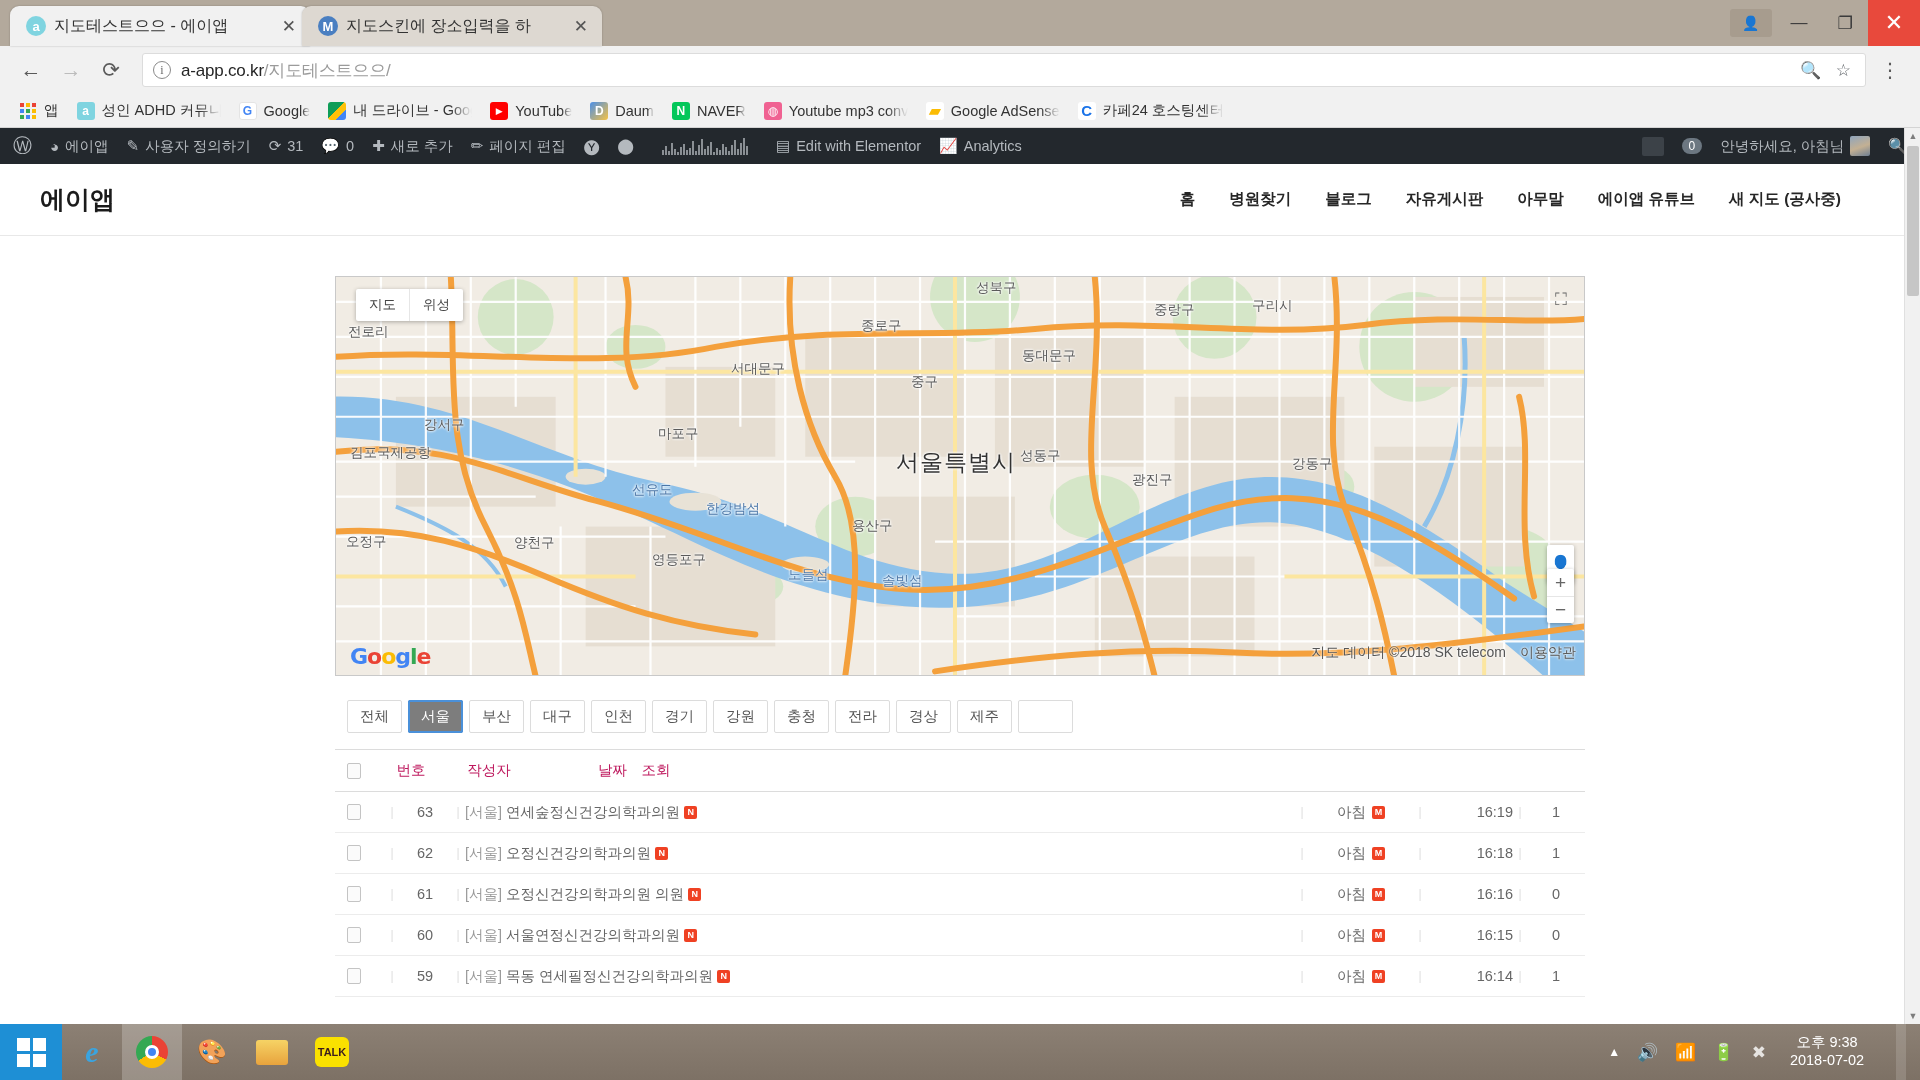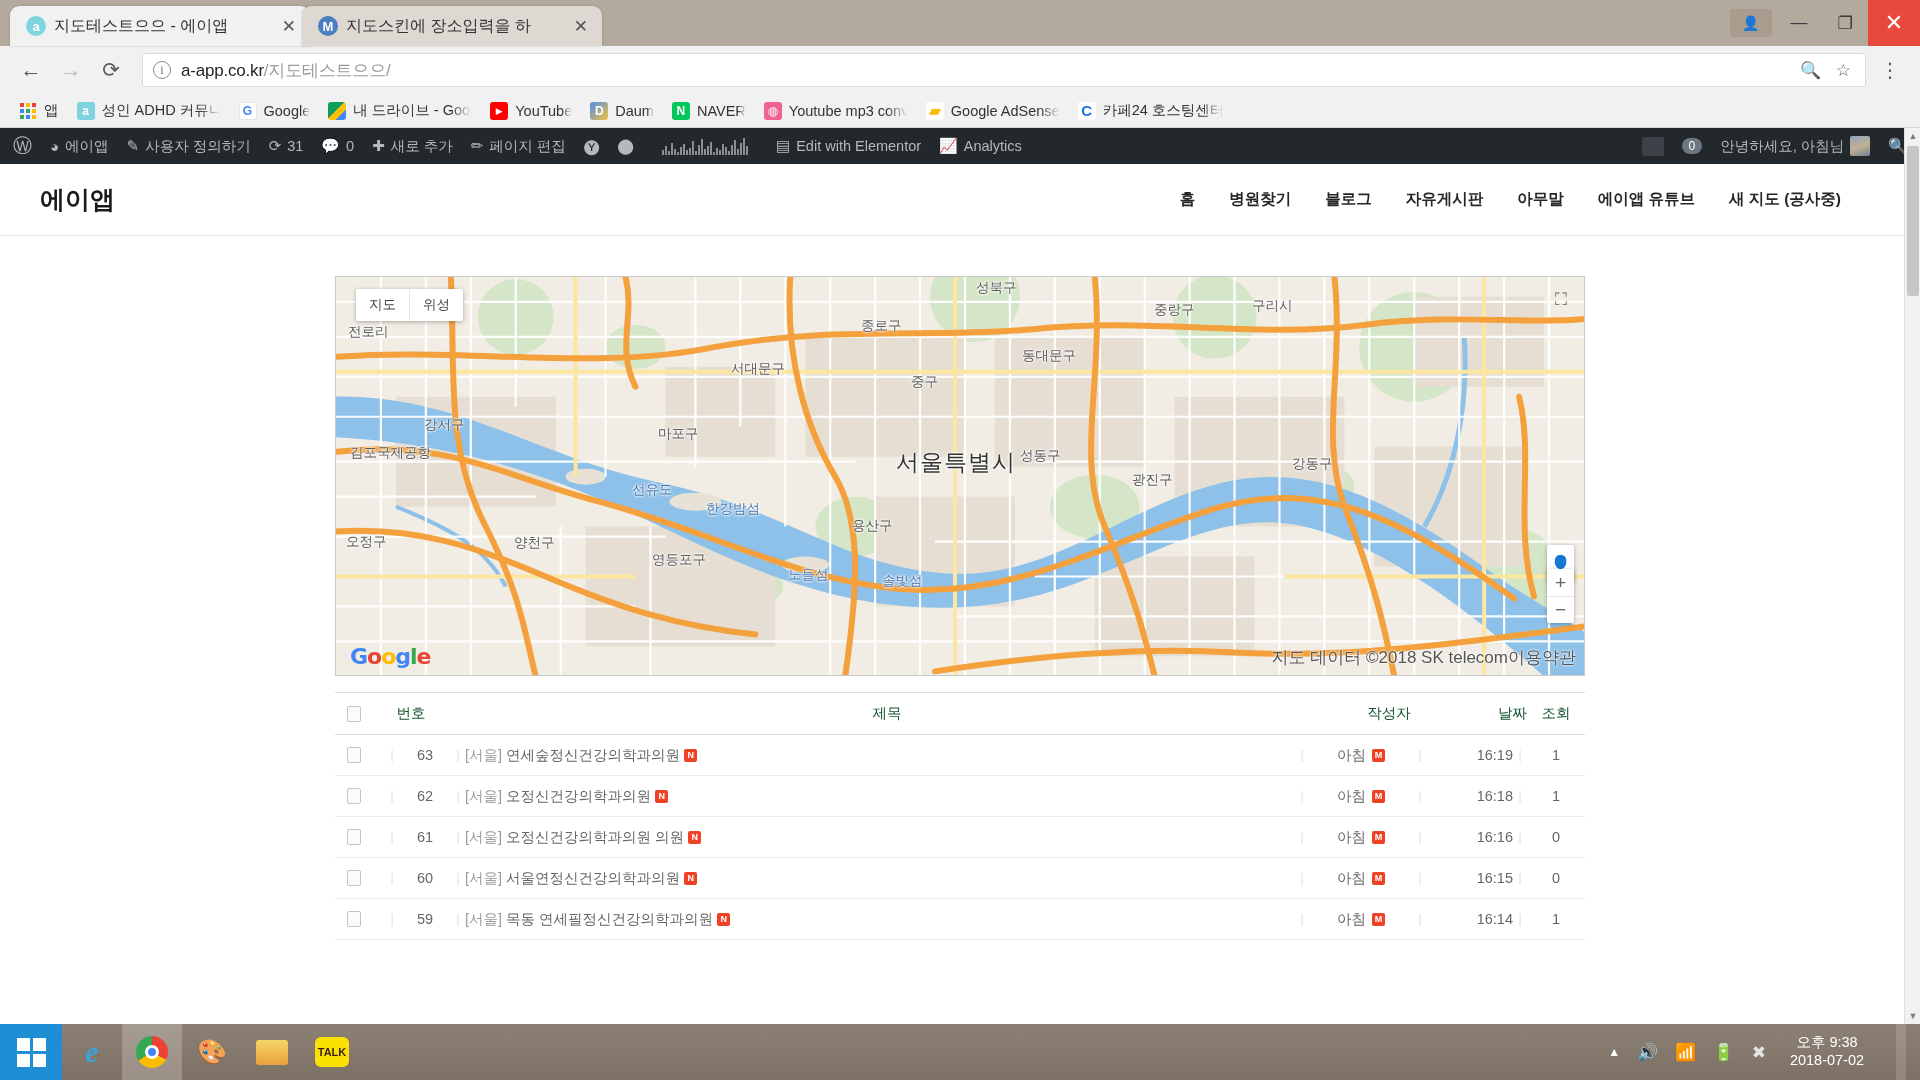--- a/index.html
+++ b/index.html
@@ -128,38 +128,38 @@
   .mapfs { position: absolute; right: 12px; top: 12px; width: 22px; height: 22px;
            color: #666; font-size: 17px; display:flex; align-items:center; justify-content:center;}
   .mapzoom { position: absolute; right: 10px; bottom: 52px; width: 27px; background: #fff;
              box-shadow: 0 1px 4px rgba(0,0,0,.3); border-radius: 2px; }
   .mapzoom div { height: 27px; display: flex; align-items: center; justify-content: center;
                  font-size: 19px; color: #666; }
   .mapzoom div + div { border-top: 1px solid #e6e6e6; }
   .pegman { position: absolute; right: 10px; bottom: 92px; width: 27px; height: 38px; background: #fff;
             box-shadow: 0 1px 4px rgba(0,0,0,.3); border-radius: 2px;
             display: flex; align-items: center; justify-content: center; font-size: 17px; color: #e3a52b;}
-  .gattr { position: absolute; right: 8px; bottom: 6px; font-size: 17px; color: #555;
-           text-shadow: 0 0 3px #fff, 0 0 2px #fff; display: flex; }
+  .gattr { position: absolute; right: 8px; bottom: 13px; font-size: 14px; color: #555;
+           text-shadow: 0 0 3px #fff, 0 0 2px #fff; display: flex; gap: 14px; }
   .glogo { position: absolute; left: 14px; bottom: 6px; font-size: 22px; font-weight: 600;
            font-family: "DejaVu Sans", sans-serif; letter-spacing: -1px; }
 
   
   .filters { display: flex; gap: 6px; margin: 24px 0 0 12px; }
   .fbtn { min-width: 54px; height: 33px; border: 1px solid #dcdcdc; background: #fff;
           display: flex; align-items: center; justify-content: center; font-size: 14.5px; color: #555;
           border-radius: 2px; padding: 0 12px; }
   .fbtn.active { background: #7d7d7d; color: #fff; border-color: #4a90d9; outline: 2px solid #4a90d9; outline-offset: -2px; }
   .fbtn.blank { width: 55px; min-width: 55px; }
 
   
   .board { margin-top: 16px; border-top: 1px solid #dcdcdc; }
   .brow { display: flex; align-items: center; height: 41px; border-bottom: 1px solid #ececec;
           font-size: 14.5px; color: #666; padding-left: 12px; }
-  .brow.head { color: #14532d; height: 42px; border-bottom: 1px solid #dcdcdc; }
+  .brow.head { color: #be185d; height: 42px; border-bottom: 1px solid #dcdcdc; }
   .c-chk { width: 38px; display: flex; align-items: center; }
   .c-chk .box { width: 14px; height: 16px; border: 1px solid #c4c4c4; border-radius: 2px; background: #fbfbfb; }
   .c-sep { color: #dedede; width: 14px; text-align: center; font-size: 12px; }
   .c-no { width: 52px; text-align: center; }
   .c-title { flex: 1; display: flex; align-items: center; }
   .c-title.head { justify-content: center; }
   .c-title .bracket { color: #9b9b9b; }
   .c-author { width: 104px; text-align: center; display: flex; align-items: center; justify-content: center; gap: 6px; }
   .c-date { width: 86px; text-align: right; }
   .c-view { width: 58px; text-align: center; }
@@ -489,28 +489,41 @@
             <div>+</div>
             <div>−</div>
           </div>
           <div class="glogo"><span style="color:#4285f4">G</span><span style="color:#ea4335">o</span><span style="color:#fbbc04">o</span><span style="color:#4285f4">g</span><span style="color:#34a853">l</span><span style="color:#ea4335">e</span></div>
           <div class="gattr">
             <span>지도 데이터 ©2018 SK telecom</span>
             <span>이용약관</span>
           </div>
         </div>
 
+        <div class="filters">
+          <div class="fbtn">전체</div>
+          <div class="fbtn active">서울</div>
+          <div class="fbtn">부산</div>
+          <div class="fbtn">대구</div>
+          <div class="fbtn">인천</div>
+          <div class="fbtn">경기</div>
+          <div class="fbtn">강원</div>
+          <div class="fbtn">충청</div>
+          <div class="fbtn">전라</div>
+          <div class="fbtn">경상</div>
+          <div class="fbtn">제주</div>
+          <div class="fbtn blank"></div>
+        </div>
 
         <div class="board">
           <div class="brow head">
             <div class="c-chk">
                 <span class="box"></span>
               </div>
             <div class="c-no">번호</div>
-            <div class="c-title head">제목</div>
             <div class="c-author">작성자</div>
             <div class="c-date">날짜</div>
             <div class="c-view">조회</div>
           </div>
 
           <div class="brow">
             <div class="c-chk">
                 <span class="box"></span>
               </div>
             <span class="c-sep">|</span>

